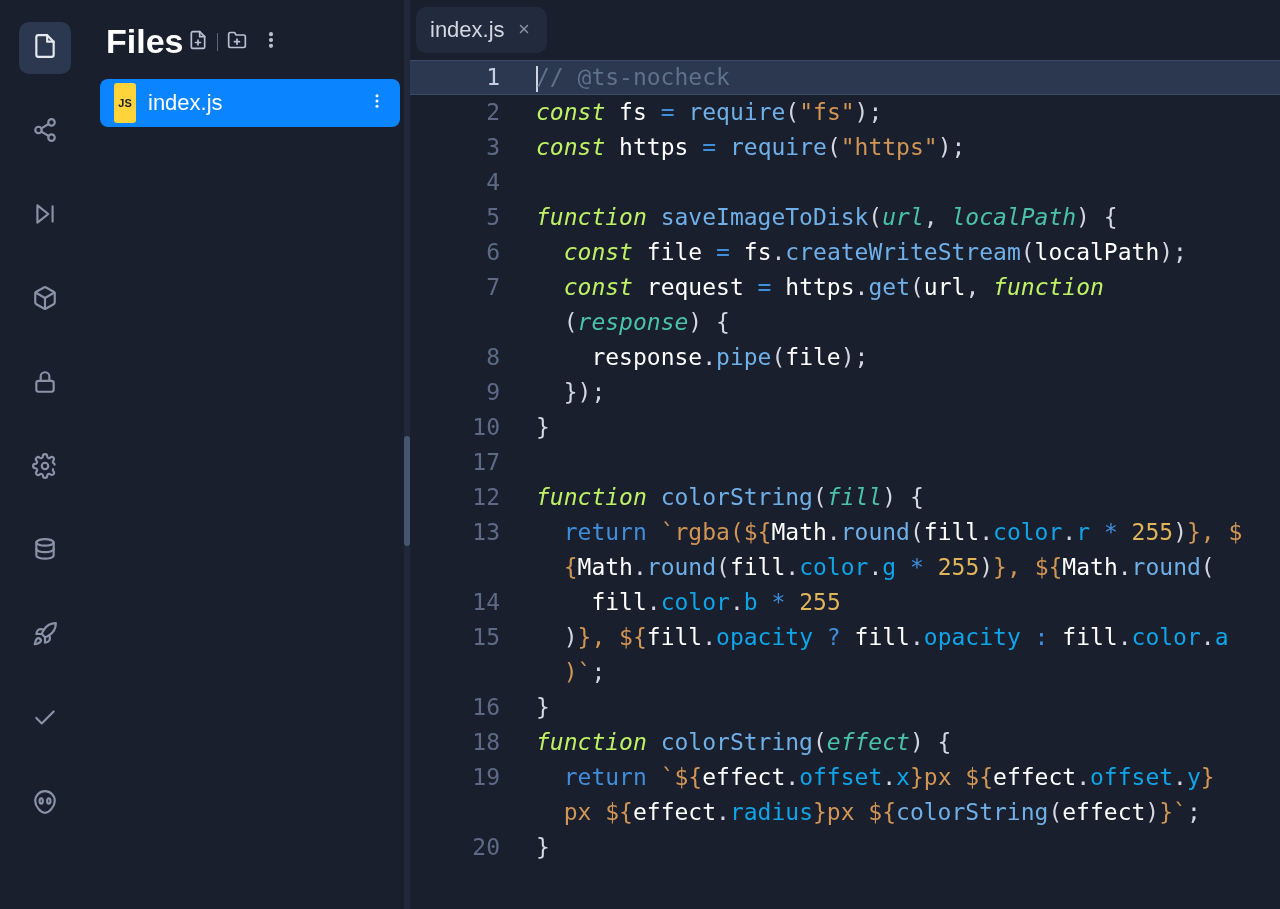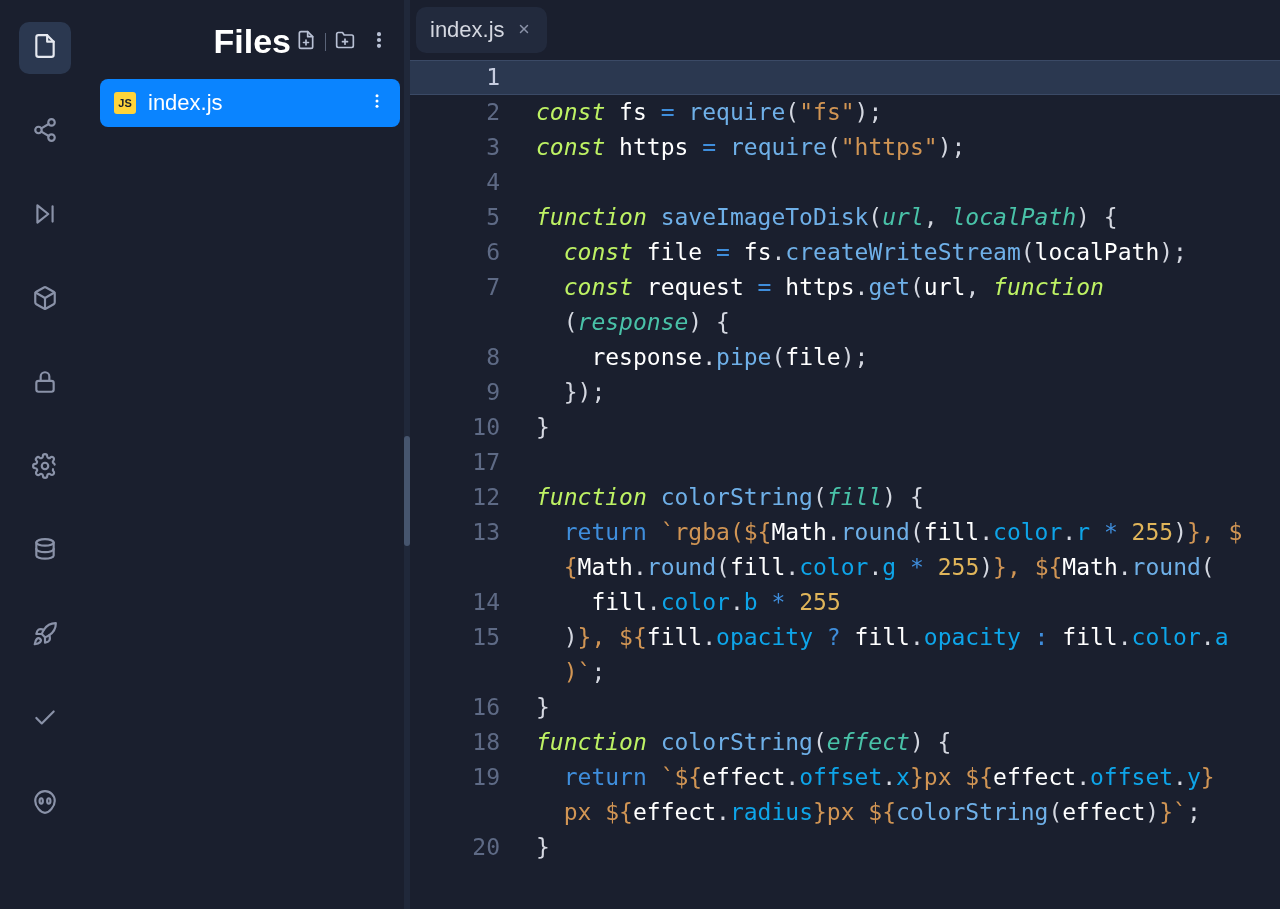--- a/index.html
+++ b/index.html
@@ -41,21 +41,21 @@
   
   .files-panel {
     width: 320px;
     background: #1a1f2e;
     padding: 14px 10px;
     position: relative;
   }
   .files-header {
     display: flex;
     align-items: center;
-    justify-content: flex-end;
+    justify-content: flex-start;
     padding: 8px 6px 18px 6px;
   }
   .files-title {
     font-size: 34px;
     font-weight: 700;
     color: #ffffff;
   }
   .files-actions {
     display: flex;
     align-items: center;
@@ -79,21 +79,21 @@
     height: 48px;
     background: #0a84ff;
     border-radius: 8px;
     padding: 0 14px;
     gap: 12px;
     color: #ffffff;
     font-size: 22px;
   }
   .file-icon-js {
     width: 22px;
-    height: 22px;
+    height: 40px;
     background: #ffd43b;
     color: #1a1f2e;
     border-radius: 3px;
     display: flex;
     align-items: center;
     justify-content: center;
     font-size: 11px;
     font-weight: 700;
   }
   .file-label { flex: 1; }
@@ -361,20 +361,21 @@
               <line x1="6" y1="6" x2="18" y2="18"></line>
             </svg>
         </span>
       </span>
     </div>
   </div>
 
   <div class="code" id="code">
       <div class="line current">
         <div class="ln">1</div>
+        <div class="code-content"><span class="cursor-caret"></span><span class="tk-comment">// @ts-nocheck</span></div>
       </div>
       <div class="line">
         <div class="ln">2</div>
         <div class="code-content"><span class="tk-kw">const</span><span class="tk-punc"> </span><span class="tk-var">fs</span><span class="tk-punc"> </span><span class="tk-op">=</span><span class="tk-punc"> </span><span class="tk-fncall">require</span><span class="tk-punc">(</span><span class="tk-str">"fs"</span><span class="tk-punc">);</span></div>
       </div>
       <div class="line">
         <div class="ln">3</div>
         <div class="code-content"><span class="tk-kw">const</span><span class="tk-punc"> </span><span class="tk-var">https</span><span class="tk-punc"> </span><span class="tk-op">=</span><span class="tk-punc"> </span><span class="tk-fncall">require</span><span class="tk-punc">(</span><span class="tk-str">"https"</span><span class="tk-punc">);</span></div>
       </div>
       <div class="line">

